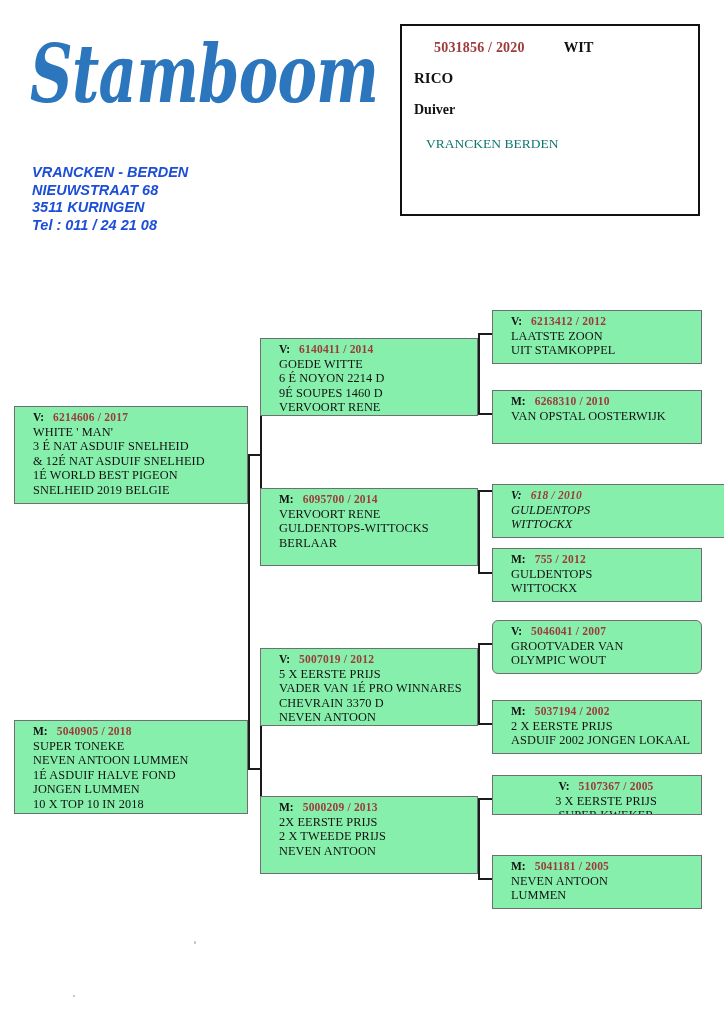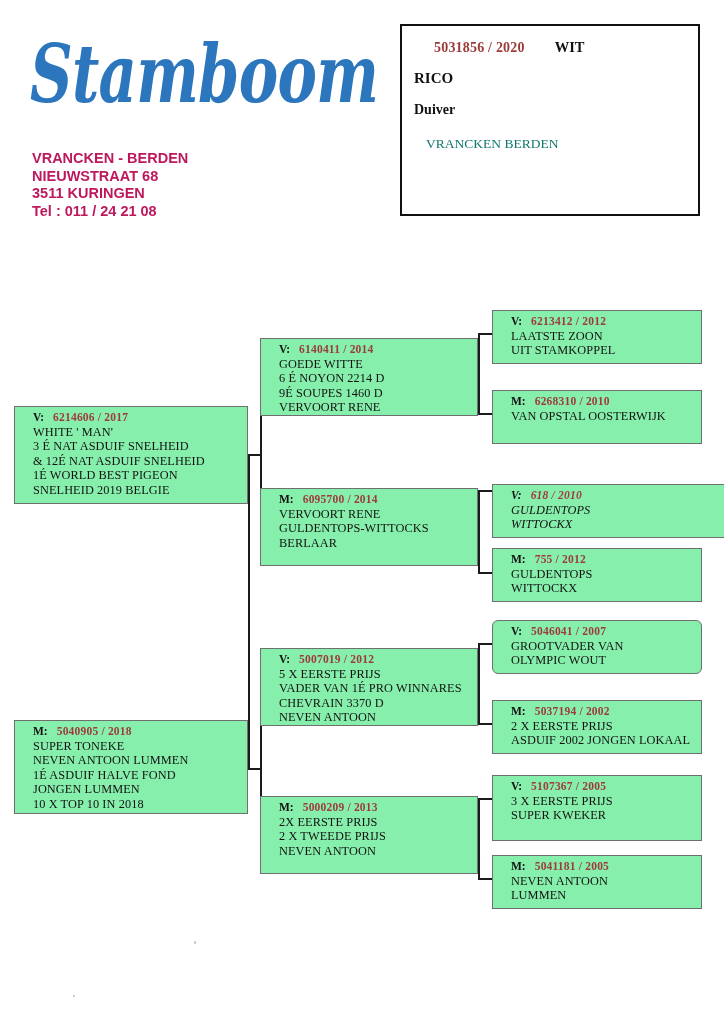--- a/index.html
+++ b/index.html
@@ -18,44 +18,44 @@
     position:absolute;left:30px;top:26px;width:350px;height:100px;
     color:#2b76bd;
     font-size:82px;line-height:100px;
     font-weight:700;
     letter-spacing:-1px;
     white-space:nowrap;
   }
   .logo svg{display:block;}
 
   .addr{
-    position:absolute;left:32px;top:150px;width:300px;
+    position:absolute;left:32px;top:164px;width:300px;
     font-family:"Liberation Sans", sans-serif;
-    font-weight:bold;
+    font-style:italic;font-weight:bold;
     font-size:14.5px;line-height:17.5px;
-    color:#be185d;
+    color:#1d4ed8;
   }
   .addr div{white-space:nowrap;}
 
   
   .subject{
     position:absolute;left:400px;top:24px;width:300px;height:192px;
     border:2.5px solid #111;
     background:#fff;
     box-sizing:border-box;
   }
   .subj-line1{position:absolute;left:12px;top:12px;white-space:nowrap;}
   .subj-ring{
     color:#9d3b3b;font-weight:bold;font-size:14px;
     letter-spacing:0.2px;
     margin-left:20px;
   }
   .subj-color{
     color:#111;font-weight:bold;font-size:14.5px;
-    margin-left:26px;
+    margin-left:35px;
   }
   .subj-name{
     position:absolute;left:12px;top:44px;
     font-weight:bold;font-size:15px;color:#111;
   }
   .subj-sex{
     position:absolute;left:12px;top:76px;
     font-weight:bold;font-size:14px;color:#111;
   }
   .subj-owner{
@@ -250,21 +250,21 @@
   </div>
 
   <div class="pbox" style="left:492px;top:700px;width:210px;height:54px;">
     <div class="ring">
       <span class="sx">M:</span><span class="no">5037194 / 2002</span>
     </div>
     <div class="txt">2 X EERSTE PRIJS</div>
     <div class="txt">ASDUIF 2002 JONGEN LOKAAL</div>
   </div>
 
-  <div class="pbox" style="left:492px;top:775px;width:210px;height:66px;">
+  <div class="pbox" style="left:492px;top:775px;width:210px;height:40px;text-align:center;">
     <div class="ring">
       <span class="sx">V:</span><span class="no">5107367 / 2005</span>
     </div>
     <div class="txt">3 X EERSTE PRIJS</div>
     <div class="txt">SUPER KWEKER</div>
   </div>
 
   <div class="pbox" style="left:492px;top:855px;width:210px;height:54px;">
     <div class="ring">
       <span class="sx">M:</span><span class="no">5041181 / 2005</span>

